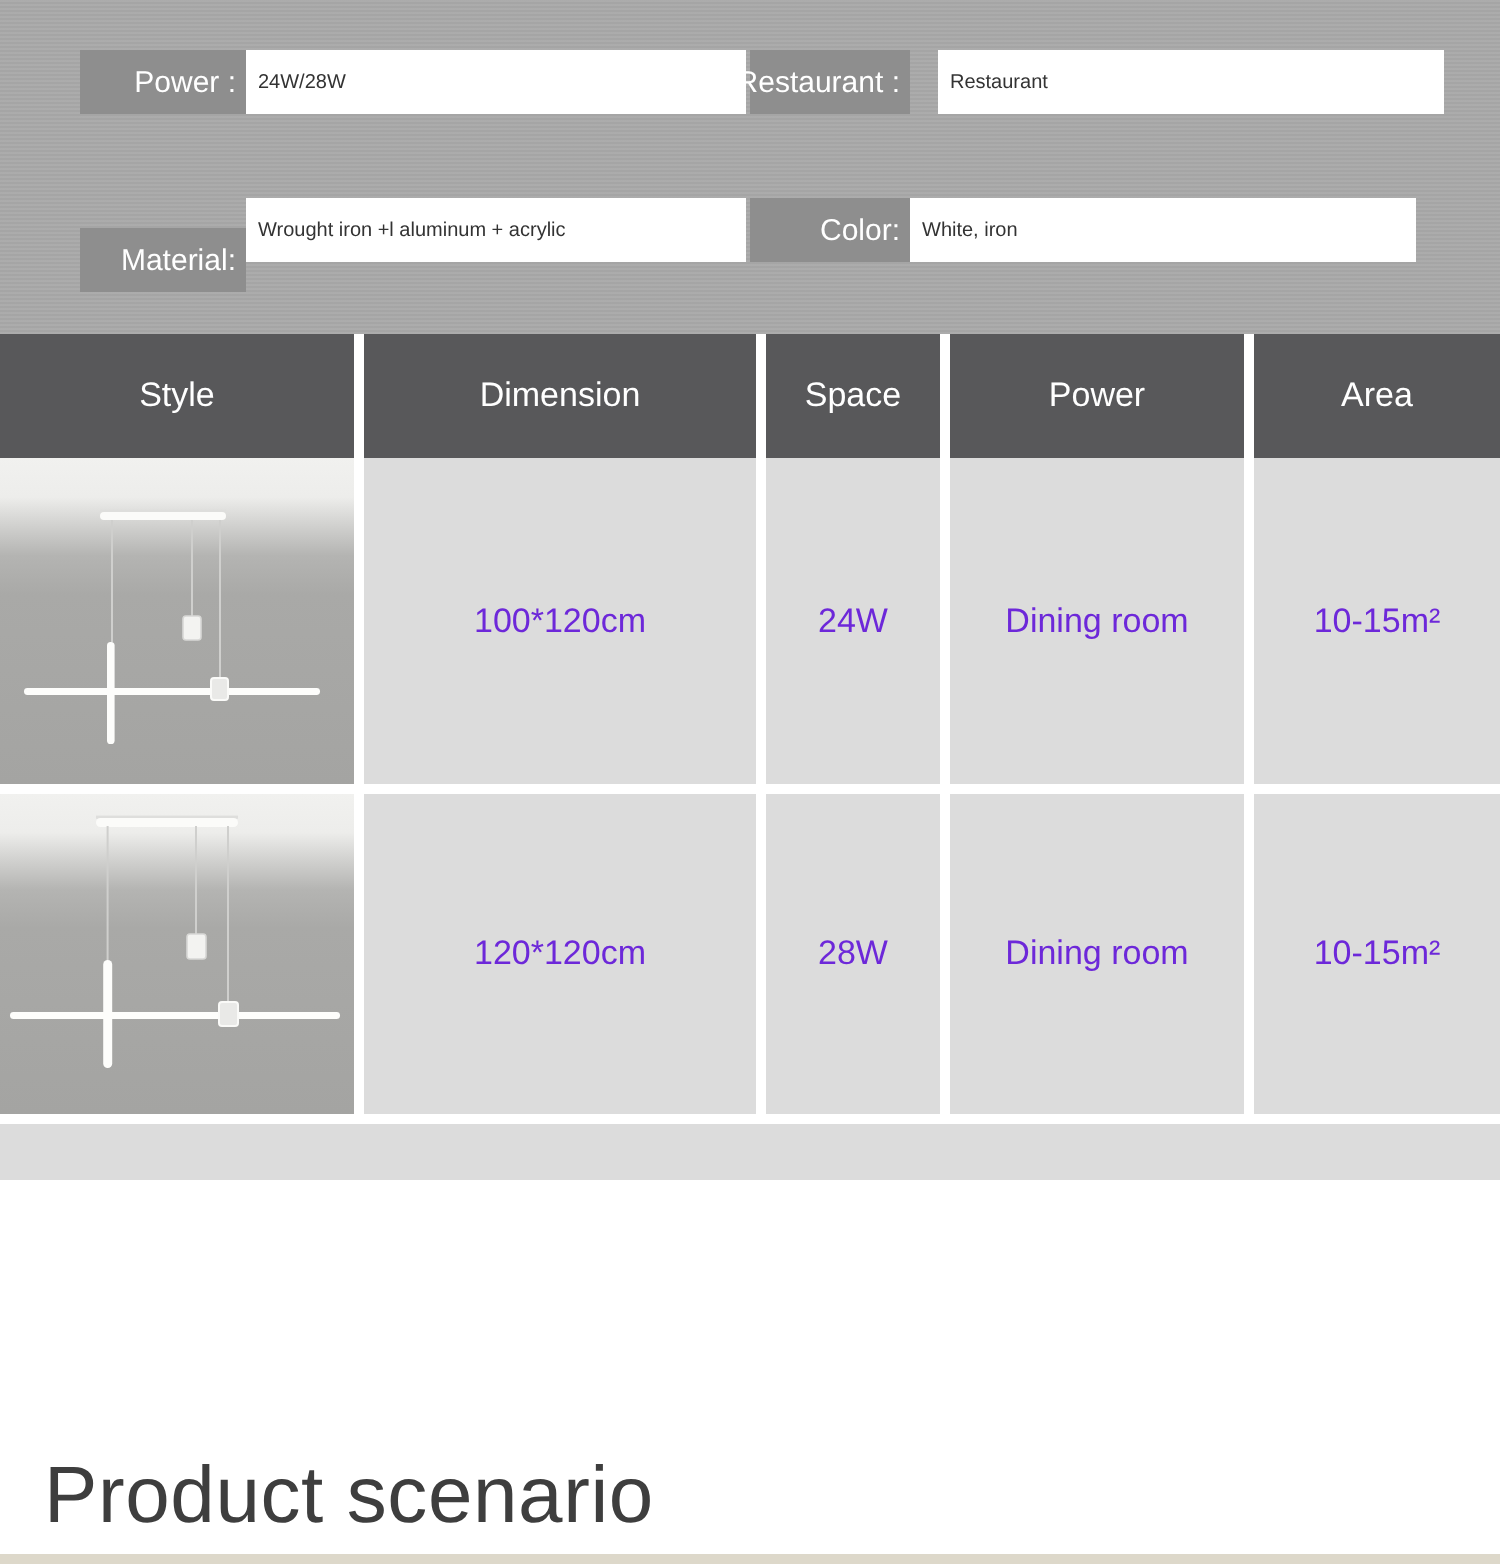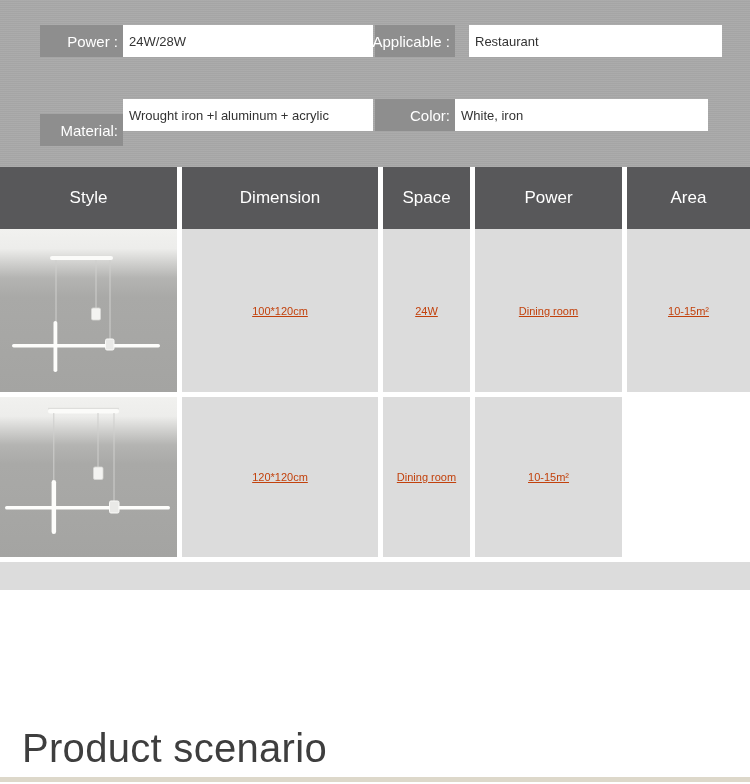--- a/index.html
+++ b/index.html
@@ -15,21 +15,21 @@
     background-image:
       repeating-linear-gradient(0deg, rgba(255,255,255,0.03) 0 1px, rgba(0,0,0,0.025) 1px 2px);
   }
   .spec-label {
     position:absolute; height:32px; background:#8e8e8e; color:#ffffff;
     font-size:15px; display:flex; align-items:center; justify-content:flex-end;
     padding-right:5px; box-sizing:border-box; white-space:nowrap;
   }
   .spec-value {
     position:absolute; height:32px; background:#ffffff; color:#333333;
-    font-size:13px; display:flex; align-items:center; padding-left:6px;
+    font-size:10px; display:flex; align-items:center; padding-left:6px;
     box-sizing:border-box; white-space:nowrap;
   }
   .pos-power-label      { left:40px;  top:25px; width:83px;  }
   .pos-power-value      { left:123px; top:25px; width:250px; }
   .pos-applicable-label { left:375px; top:25px; width:80px;  }
   .pos-applicable-value { left:469px; top:25px; width:253px; }
   .pos-material-label   { left:40px;  top:114px; width:83px;  }
   .pos-material-value   { left:123px; top:99px; width:250px; }
   .pos-color-label      { left:375px; top:99px; width:80px;  }
   .pos-color-value      { left:455px; top:99px; width:253px; }
@@ -44,22 +44,22 @@
     background:#58585a; color:#ffffff; font-size:17px;
     display:flex; align-items:center; justify-content:center;
   }
   .table-body {
     position:absolute; top:229px; left:0; width:750px;
     display:grid; grid-template-columns:177px 196px 87px 147px 123px;
     grid-template-rows:163px 160px; column-gap:5px; row-gap:5px;
     background:#ffffff;
   }
   .body-cell {
-    background:#dcdcdc; color:#c2410c; font-size:11px;
-    display:flex; align-items:center; justify-content:center; white-space:nowrap;text-decoration:underline;
+    background:#dcdcdc; color:#6d28d9; font-size:17px;
+    display:flex; align-items:center; justify-content:center; white-space:nowrap;
   }
   .style-cell {
     position:relative; padding:0;
     background:linear-gradient(180deg,
       #f1f1ef 0%, #ededeb 12%, #d3d3d1 20%, #b4b4b2 30%,
       #a9a9a7 42%, #a4a4a2 100%);
   }
   .style-cell svg { position:absolute; top:0; left:0; width:100%; height:100%; }
 
   .bottom-strip {
@@ -78,21 +78,21 @@
   }
 </style>
 </head>
 <body>
 
 <div class="page">
 
   <div class="top-section">
     <div class="spec-label pos-power-label">Power :</div>
     <div class="spec-value pos-power-value">24W/28W</div>
-    <div class="spec-label pos-applicable-label">Applicable :</div>
+    <div class="spec-label pos-applicable-label">Restaurant :</div>
     <div class="spec-value pos-applicable-value">Restaurant</div>
     <div class="spec-label pos-material-label">Material:</div>
     <div class="spec-value pos-material-value">Wrought iron +l aluminum + acrylic</div>
     <div class="spec-label pos-color-label">Color:</div>
     <div class="spec-value pos-color-value">White, iron</div>
   </div>
 
   <div class="table-header">
     <div class="header-cell">Style</div>
     <div class="header-cell">Dimension</div>
@@ -128,20 +128,21 @@
         <line x1="53.8" y1="16" x2="53.8" y2="83" stroke="#cfcfcd" stroke-width="1"></line>
         <line x1="98" y1="16" x2="98" y2="70" stroke="#cfcfcd" stroke-width="1"></line>
         <line x1="114" y1="16" x2="114" y2="104" stroke="#cfcfcd" stroke-width="1"></line>
         <rect x="93.5" y="70" width="9.5" height="12.5" rx="1.5" fill="#f3f3f1" stroke="#d8d8d6" stroke-width="0.8"></rect>
         <rect x="5" y="109" width="165" height="3.5" rx="1.7" fill="#fdfdfb"></rect>
         <rect x="51.6" y="83" width="4.5" height="54" rx="2.2" fill="#fdfdfb"></rect>
         <rect x="109.5" y="104" width="9.5" height="12" rx="1.5" fill="#e9e9e7" stroke="#fafaf8" stroke-width="1"></rect>
       </svg>
     </div>
     <div class="body-cell">120*120cm</div>
+    <div class="body-cell">28W</div>
     <div class="body-cell">Dining room</div>
     <div class="body-cell">10-15m²</div>
   </div>
 
   <div class="bottom-strip"></div>
 
   <div class="section-heading">Product scenario</div>
 
   <div class="bottom-line"></div>
 

